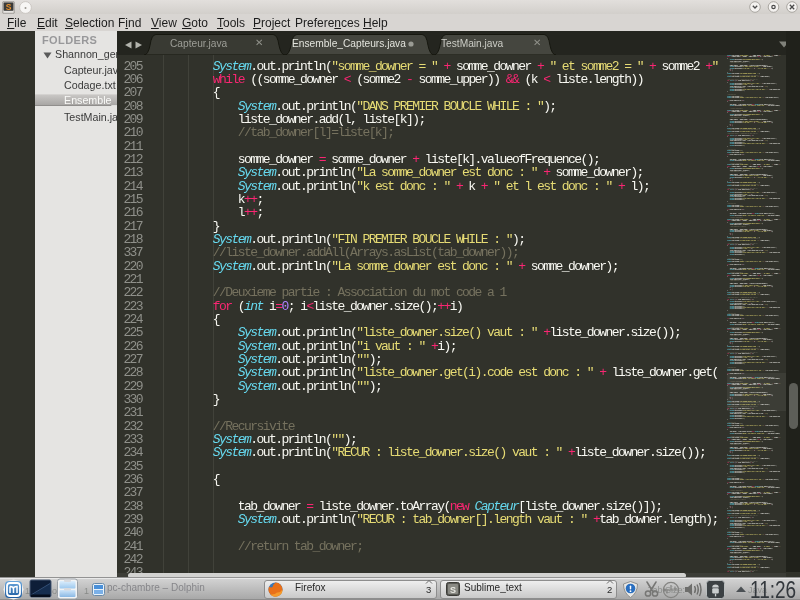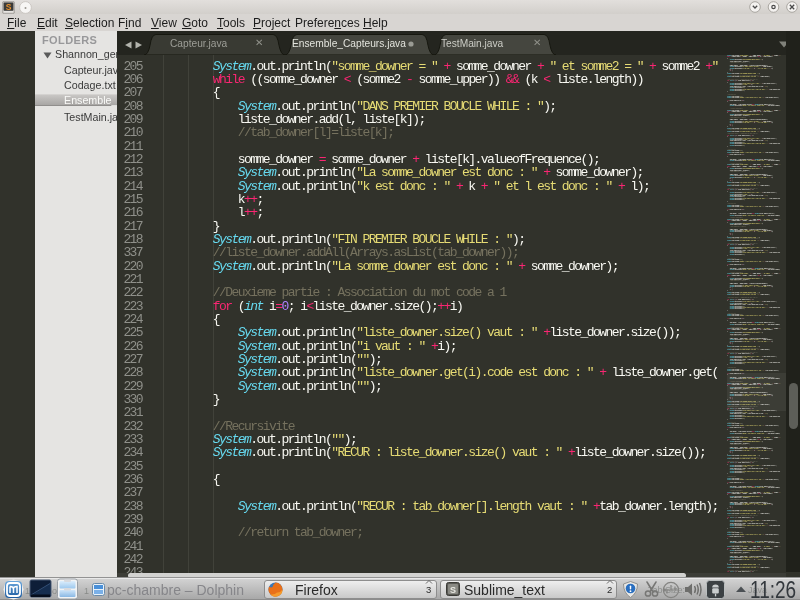--- a/index.html
+++ b/index.html
@@ -42,21 +42,21 @@
 
 
 #vscroll { position:absolute; left:669px; top:0; width:14px; height:541px; background:#20211b; }
 #vthumb { position:absolute; left:672px; top:352px; width:9px; height:46px; background:#5d5e58; border-radius:4.5px; }
 #hscroll { position:absolute; left:0; top:542px; width:669px; height:5px; background:#3c3d37; }
 #hthumb { position:absolute; left:11px; top:542px; width:558px; height:4.5px; background:#d2d2d0; border-radius:2.5px; }
 
 
 #taskbar { left:0; top:577px; width:800px; height:23px; background:linear-gradient(#d4d4d4,#a6a6a6); border-top:1px solid #939393; box-shadow:inset 0 1px 0 #e9e9e9, inset 0 -1px 0 #8d8d8d; }
 .tbtn { position:absolute; top:2px; height:19px; border:1px solid #8d8d8d; border-radius:3px; background:linear-gradient(#eeeeee,#c9c9c9); }
-.tlbl { position:absolute; top:4px; font-size:14px; color:#2a2a2a; white-space:nowrap; }
+.tlbl { position:absolute; top:4px; font-size:10px; color:#2a2a2a; white-space:nowrap; }
 .ghost { position:absolute; font-size:9px; color:rgba(70,75,70,0.4); white-space:nowrap; }
 #clock { position:absolute; left:750px; top:0.5px; font-size:19px; color:#33383d; letter-spacing:0px; transform:scaleY(1.22); transform-origin:50% 40%; }
 </style></head><body>
 <div id="root">
 
   <div id="titlebar" class="abs">
     <svg class="abs" style="left:2px;top:0.5px" width="13" height="13" viewBox="0 0 13 13">
       <rect x="0.3" y="0.3" width="12.4" height="12.4" rx="2.2" fill="#c8c5c1" stroke="#8f8b86" stroke-width="0.6"></rect>
       <rect x="1.6" y="1.6" width="9.8" height="8.2" rx="0.8" fill="#3a3a38"></rect>
       <rect x="1.6" y="10" width="9.8" height="1.6" rx="0.6" fill="#e6e4e1"></rect>
@@ -202,20 +202,21 @@
 <div class="cl"><span class="w">            </span><span class="c">System</span><span class="w">.out.println(</span><span class="y">"liste_downer.get(i).code est donc : "</span><span class="w"> </span><span class="p">+</span><span class="w"> liste_downer.get(</span></div>
 <div class="cl"><span class="w">            </span><span class="c">System</span><span class="w">.out.println(</span><span class="y">""</span><span class="w">);</span></div>
 <div class="cl"><span class="w">        </span><span class="w">}</span></div>
 <div class="cl"></div>
 <div class="cl"><span class="w">        </span><span class="g">//Recursivite</span></div>
 <div class="cl"><span class="w">        </span><span class="c">System</span><span class="w">.out.println(</span><span class="y">""</span><span class="w">);</span></div>
 <div class="cl"><span class="w">        </span><span class="c">System</span><span class="w">.out.println(</span><span class="y">"RECUR : liste_downer.size() vaut : "</span><span class="w"> </span><span class="p">+</span><span class="w">liste_downer.size());</span></div>
 <div class="cl"></div>
 <div class="cl"><span class="w">        </span><span class="w">{</span></div>
 <div class="cl"></div>
+<div class="cl"><span class="w">            </span><span class="w">tab_downer </span><span class="p">=</span><span class="w"> liste_downer.toArray(</span><span class="p">new</span><span class="w"> </span><span class="c">Capteur</span><span class="w">[liste_downer.size()]);</span></div>
 <div class="cl"><span class="w">            </span><span class="c">System</span><span class="w">.out.println(</span><span class="y">"RECUR : tab_downer[].length vaut : "</span><span class="w"> </span><span class="p">+</span><span class="w">tab_downer.length);</span></div>
 <div class="cl"></div>
 <div class="cl"><span class="w">            </span><span class="g">//return tab_downer;</span></div>
       </div>
       <div id="minimap">
           <div id="minimapinner" class="mono">
 <div class="cl"><span class="w">        </span><span class="c">System</span><span class="w">.out.println(</span><span class="y">"somme_downer = "</span><span class="w"> </span><span class="p">+</span><span class="w"> somme_downer </span><span class="p">+</span><span class="w"> </span><span class="y">" et somme2 = "</span><span class="w"> </span><span class="p">+</span><span class="w"> somme2 </span><span class="p">+</span><span class="y">"</span></div>
 <div class="cl"><span class="w">        </span><span class="p">while</span><span class="w"> ((somme_downer </span><span class="p">&lt;</span><span class="w"> (somme2 </span><span class="p">-</span><span class="w"> somme_upper)) </span><span class="p">&amp;&amp;</span><span class="w"> (k </span><span class="p">&lt;</span><span class="w"> liste.length))</span></div>
 <div class="cl"><span class="w">        </span><span class="w">{</span></div>
 <div class="cl"><span class="w">            </span><span class="c">System</span><span class="w">.out.println(</span><span class="y">"DANS PREMIER BOUCLE WHILE : "</span><span class="w">);</span></div>

